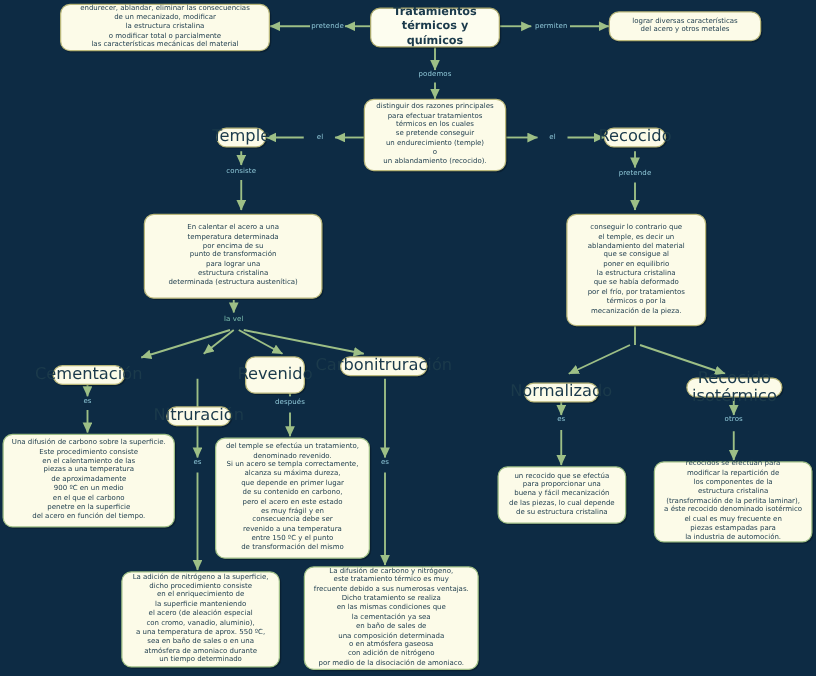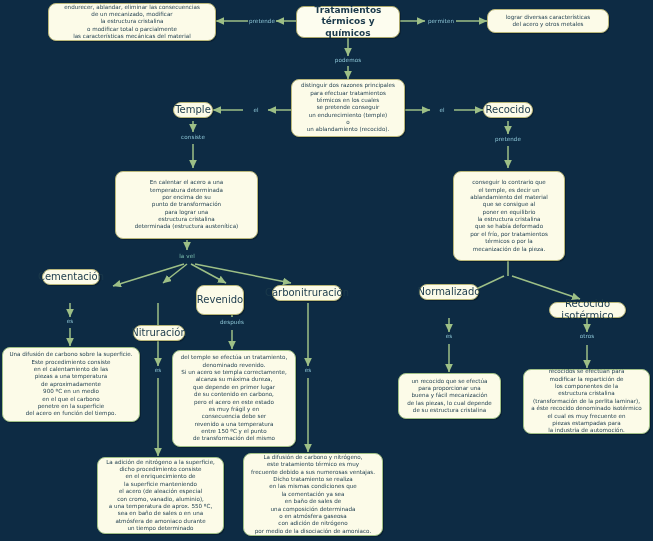--- a/index.html
+++ b/index.html
@@ -23,21 +23,21 @@
     text-align:center;
     line-height:1.18;
     padding:3px 5px;
     box-shadow:1px 1px 0 rgba(0,0,0,.25);
     display:flex;align-items:center;justify-content:center;
   }
   .node.title{
     background:#fdfdef;font-size:9px;font-weight:bold;line-height:1.25;
     border:1px solid #a9a76a;border-radius:8px;
   }
-  .node.pill{font-size:10px;border-radius:8px;padding:3px 7px;}
+  .node.pill{font-size:13px;border-radius:8px;padding:3px 7px;}
   .node.para{font-size:5.6px;line-height:1.32;border-radius:8px;padding:4px 4px;}
   .node.para.green{border:1px solid #9fbf86;}
 
   .elabel{
     position:absolute;
     color:#8fc8d8;
     font-size:5.6px;
     text-align:center;
     white-space:nowrap;
     transform:translateX(-50%);
@@ -162,21 +162,21 @@
 ablandamiento del material
 que se consigue al
 poner en equilibrio
 la estructura cristalina
 que se había deformado
 por el frío, por tratamientos
 térmicos o por la
 mecanización de la pieza.</span>
   </div>
 
-  <div class="node pill" style="left:42px;top:269px;width:58px;height:16px;">
+  <div class="node pill" style="left:42px;top:292px;width:58px;height:16px;">
     <span>Cementación</span>
   </div>
   <div class="node pill" style="left:133px;top:285px;width:52px;height:16px;margin-top:40px;">
     <span>Nitruración</span>
   </div>
   <div class="node pill" style="left:196px;top:285px;width:48px;height:30px;">
     <span>Revenido</span>
   </div>
   <div class="node pill" style="left:272px;top:285px;width:70px;height:16px;justify-content:center;">
     <span>Carbonitruración</span>
@@ -229,21 +229,21 @@
 Dicho tratamiento se realiza
 en las mismas condiciones que
 la cementación ya sea
 en baño de sales de
 una composición determinada
 o en atmósfera gaseosa
 con adición de nitrógeno
 por medio de la disociación de amoniaco.</span>
   </div>
 
-  <div class="node pill" style="left:419px;top:284px;width:60px;height:16px;text-align:center;">
+  <div class="node pill" style="left:419px;top:306px;width:60px;height:16px;text-align:center;">
     <span>Normalizado</span>
   </div>
   <div class="node pill" style="left:549px;top:302px;width:77px;height:16px;text-align:center;">
     <span>Recocido isotérmico</span>
   </div>
 
   <div class="node para green" style="left:398px;top:373px;width:103px;height:46px;">
     <span style="white-space:pre-line;">un recocido que se efectúa
 para proporcionar una
 buena y fácil mecanización

